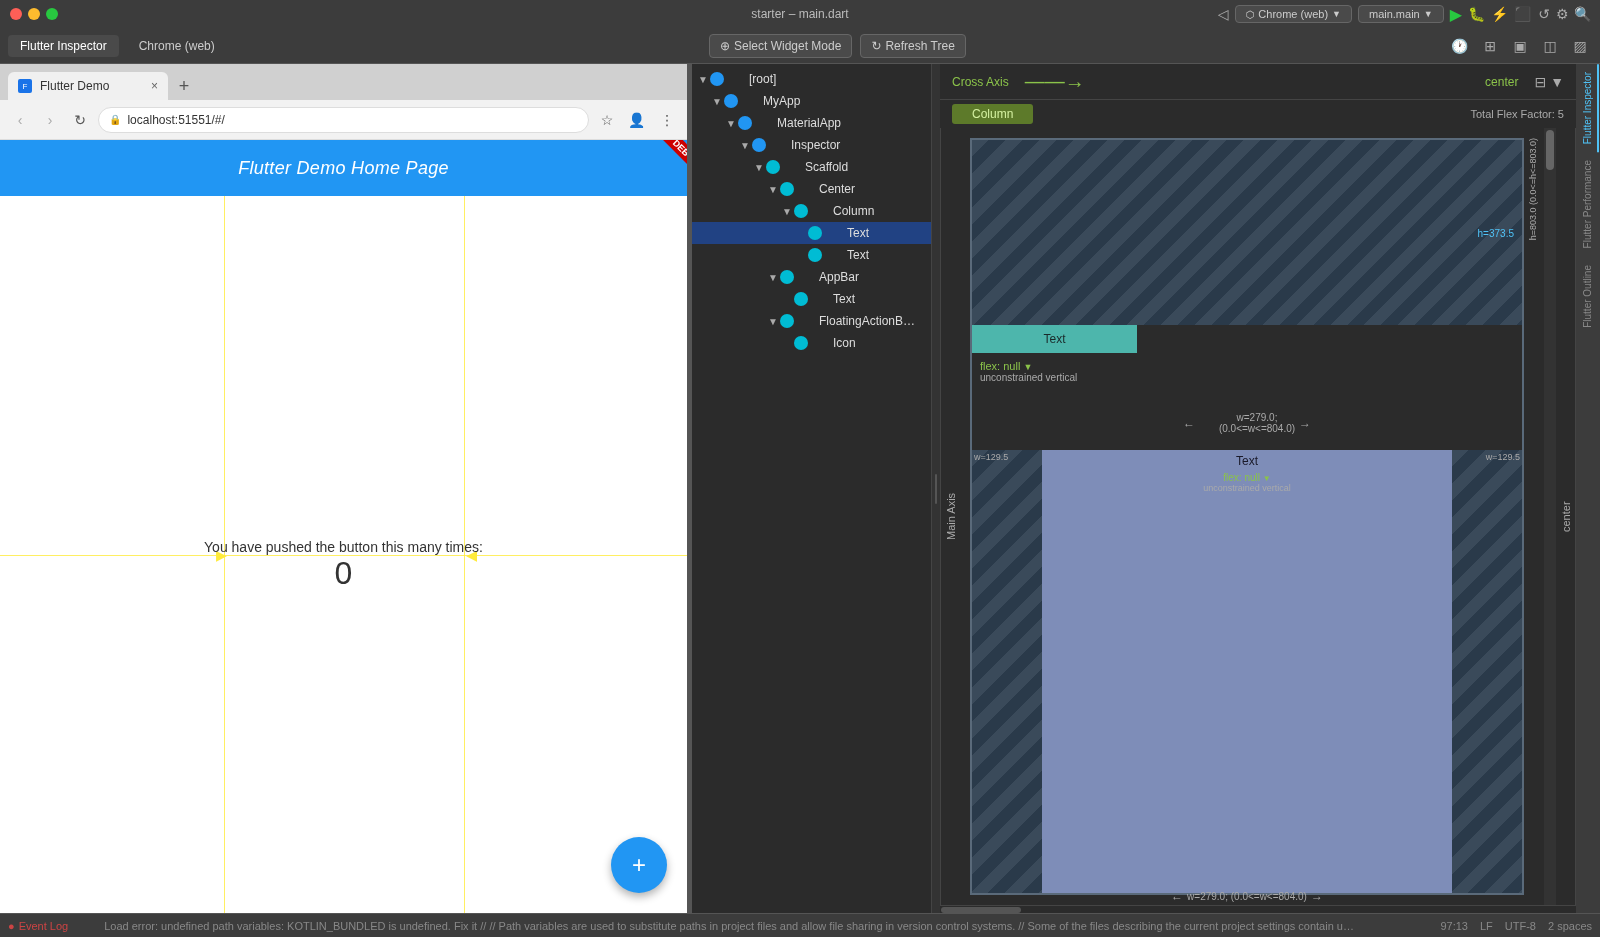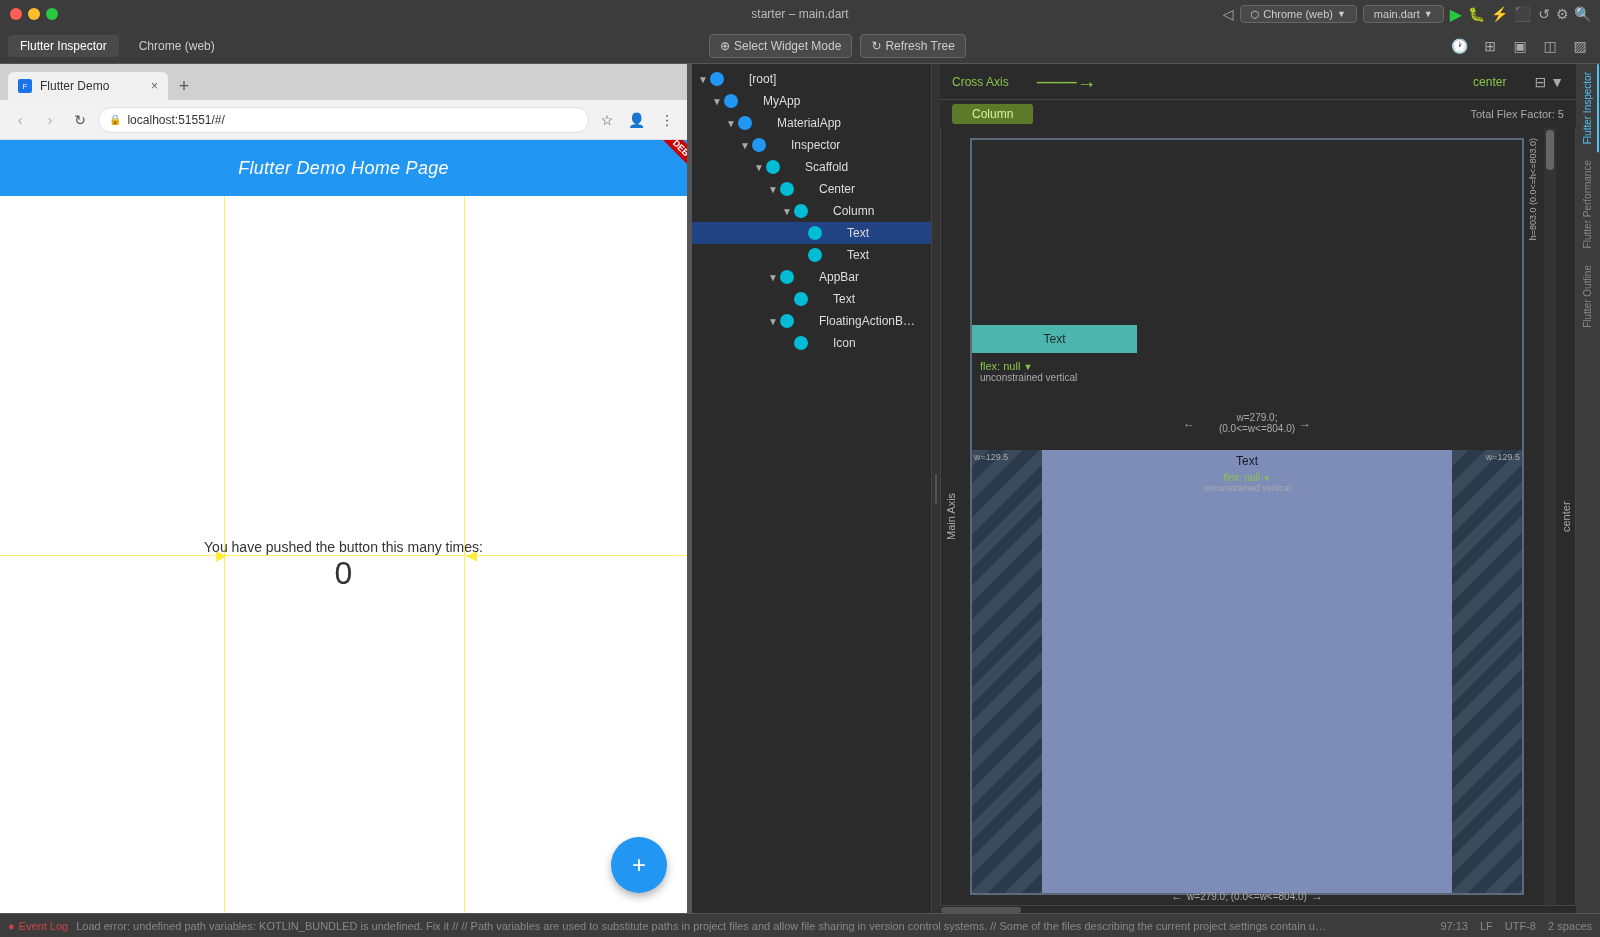--- a/index.html
+++ b/index.html
@@ -67,38 +67,38 @@
     .tree-icon-cyan { background: #00bcd4; }
     .tree-label { font-size: 12px; color: #ddd; margin-left: 21px; }
 
     
     .layout-explorer { flex: 1; display: flex; flex-direction: column; overflow: hidden; }
     .layout-tabs { display: flex; border-bottom: 1px solid #444; background: #2b2b2b; }
     .layout-tab { padding: 6px 16px; font-size: 12px; color: #aaa; cursor: pointer; border-bottom: 2px solid transparent; }
     .layout-tab.active { color: #4fc3f7; border-bottom-color: #4fc3f7; }
 
     
-    .cross-axis-header { background: #2b2b2b; padding: 6px 12px; display: flex; align-items: center; gap: 20px; border-bottom: 1px solid #444; text-align: center; }
+    .cross-axis-header { background: #2b2b2b; padding: 6px 12px; display: flex; align-items: center; gap: 8px; border-bottom: 1px solid #444; text-align: center; }
     .axis-label { color: #8bc34a; font-size: 12px; }
     .axis-value { color: #8bc34a; font-size: 12px; margin-left: auto; }
     .column-header-bar { background: #2b2b2b; padding: 4px 12px; display: flex; justify-content: space-between; align-items: center; }
     .column-label { background: #5d7a2a; color: #d4f0a0; padding: 3px 20px; font-size: 12px; border-radius: 3px; }
     .total-flex { color: #aaa; font-size: 11px; }
 
     
     .layout-viz { flex: 1; display: flex; position: relative; overflow: hidden; }
 
     
     .viz-scrollbar { width: 12px; background: #333; }
     .viz-scrollbar-thumb { width: 8px; margin: 2px; height: 40px; background: #666; border-radius: 4px; }
 
     
     .status-bar { height: 24px; background: #3c3c3c; display: flex; align-items: center; padding: 0 8px; font-size: 11px; color: #888; border-top: 1px solid #555; overflow: hidden; }
     .status-error { color: #cc4444; margin-right: 8px; display: flex; align-items: center; gap: 4px; }
-    .status-text { flex: 1; overflow: hidden; text-overflow: ellipsis; white-space: nowrap; }
+    .status-text { flex: 1; overflow: hidden; text-overflow: ellipsis; white-space: nowrap; margin-left: 28px; }
     .status-right { margin-left: auto; display: flex; gap: 12px; white-space: nowrap; }
     .ide-btn { background: #4a4a4a; color: #ccc; border: 1px solid #666; border-radius: 4px; padding: 2px 10px; font-size: 11px; cursor: pointer; display: flex; align-items: center; gap: 4px; }
 
     .main-row { display: flex; height: 881px; }
     .browser-col { width: 688px; display: flex; flex-direction: column; border-right: 1px solid #555; }
     .inspector-col { flex: 1; display: flex; flex-direction: column; }
 
     .right-side-tabs { width: 24px; background: #3c3c3c; display: flex; flex-direction: column; align-items: center; }
     .right-tab { writing-mode: vertical-lr; transform: rotate(180deg); color: #888; font-size: 10px; padding: 8px 4px; cursor: pointer; white-space: nowrap; border-left: 2px solid transparent; }
     .right-tab.active { color: #4fc3f7; border-left-color: #4fc3f7; }
@@ -117,21 +117,21 @@
     <span class="title-bar-title">starter – main.dart</span>
 
     <div style="position:absolute;right:8px;display:flex;gap:6px;align-items:center;">
       <div style="color:#aaa;font-size:14px;cursor:pointer;">◁</div>
       <div class="ide-btn">
         <span style="font-size:10px;">⬡</span>
         <span>Chrome (web)</span>
         <span style="font-size:9px;">▼</span>
       </div>
       <div class="ide-btn">
-        <span>main.dart</span>
+        <span>main.main</span>
         <span style="font-size:9px;">▼</span>
       </div>
       <div style="color:#28c840;font-size:16px;cursor:pointer;">▶</div>
       <div style="color:#aaa;font-size:14px;cursor:pointer;">🐛</div>
       <div style="color:#ffcc00;font-size:14px;cursor:pointer;">⚡</div>
       <div style="color:#cc4444;font-size:14px;cursor:pointer;">⬛</div>
       <div style="color:#aaa;font-size:14px;cursor:pointer;">↺</div>
       <div style="color:#aaa;font-size:14px;cursor:pointer;">⚙</div>
       <div style="color:#aaa;font-size:14px;cursor:pointer;">🔍</div>
     </div>
@@ -315,20 +315,24 @@
           </div>
 
           <div class="layout-viz">
 
             <div style="writing-mode:vertical-rl;transform:rotate(180deg);color:#aaa;font-size:11px;padding:8px 4px;display:flex;align-items:center;justify-content:center;width:20px;border-right:1px solid #444;">Main Axis</div>
 
             <div style="flex:1;position:relative;overflow:hidden;">
 
               <div style="position:absolute;top:10px;left:10px;right:20px;bottom:10px;border:2px solid #5a6a7a;background:transparent;">
 
+                <div style="position:absolute;top:0;left:0;right:0;height:185px;background:repeating-linear-gradient(135deg,#3a4a5a 0px,#3a4a5a 12px,#2a3a4a 12px,#2a3a4a 24px);">
+
+                  <div style="position:absolute;top:50%;right:8px;transform:translateY(-50%);color:#4fc3f7;font-size:10px;">h=373.5</div>
+                </div>
 
                 <div style="position:absolute;top:185px;left:0;width:165px;height:28px;background:#4db6ac;display:flex;align-items:center;justify-content:center;">
                   <span style="color:#1a2a2a;font-size:12px;font-weight:500;">Text</span>
                 </div>
 
                 <div style="position:absolute;top:220px;left:8px;">
                   <div style="color:#8bc34a;font-size:11px;cursor:pointer;">
                     <span>flex: null</span>
                     <span style="font-size:9px;">▼</span>
                   </div>

